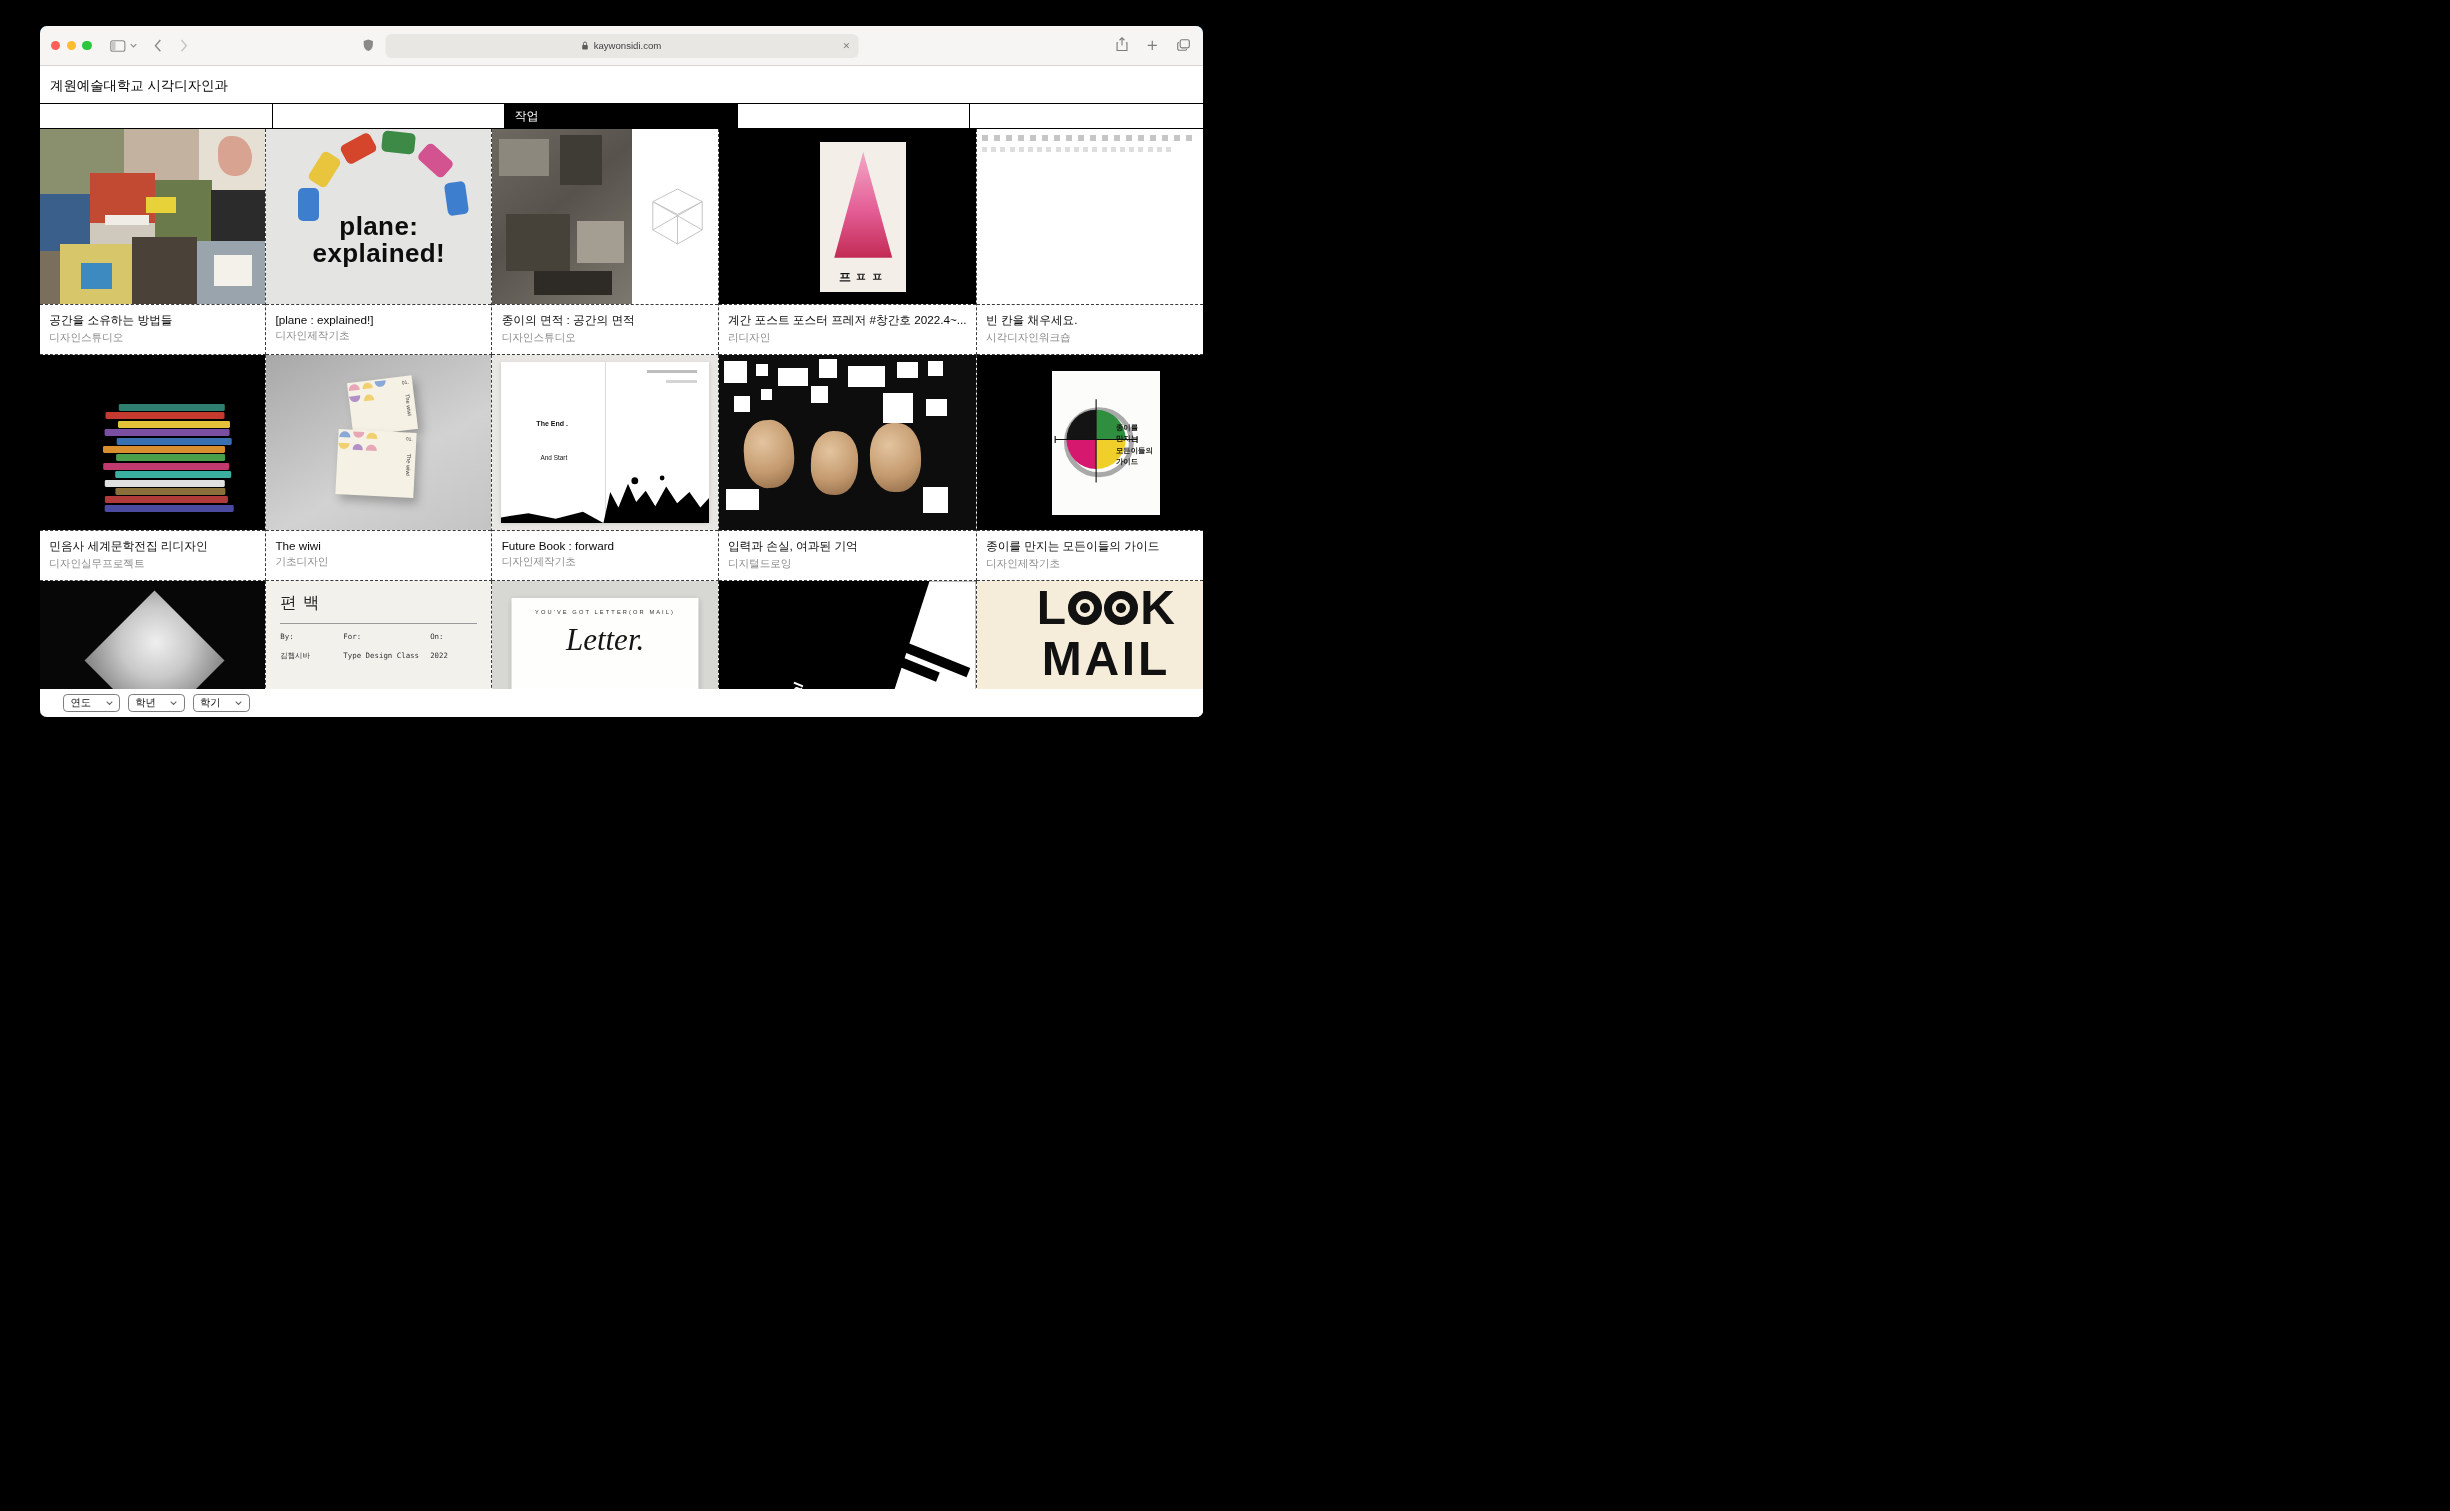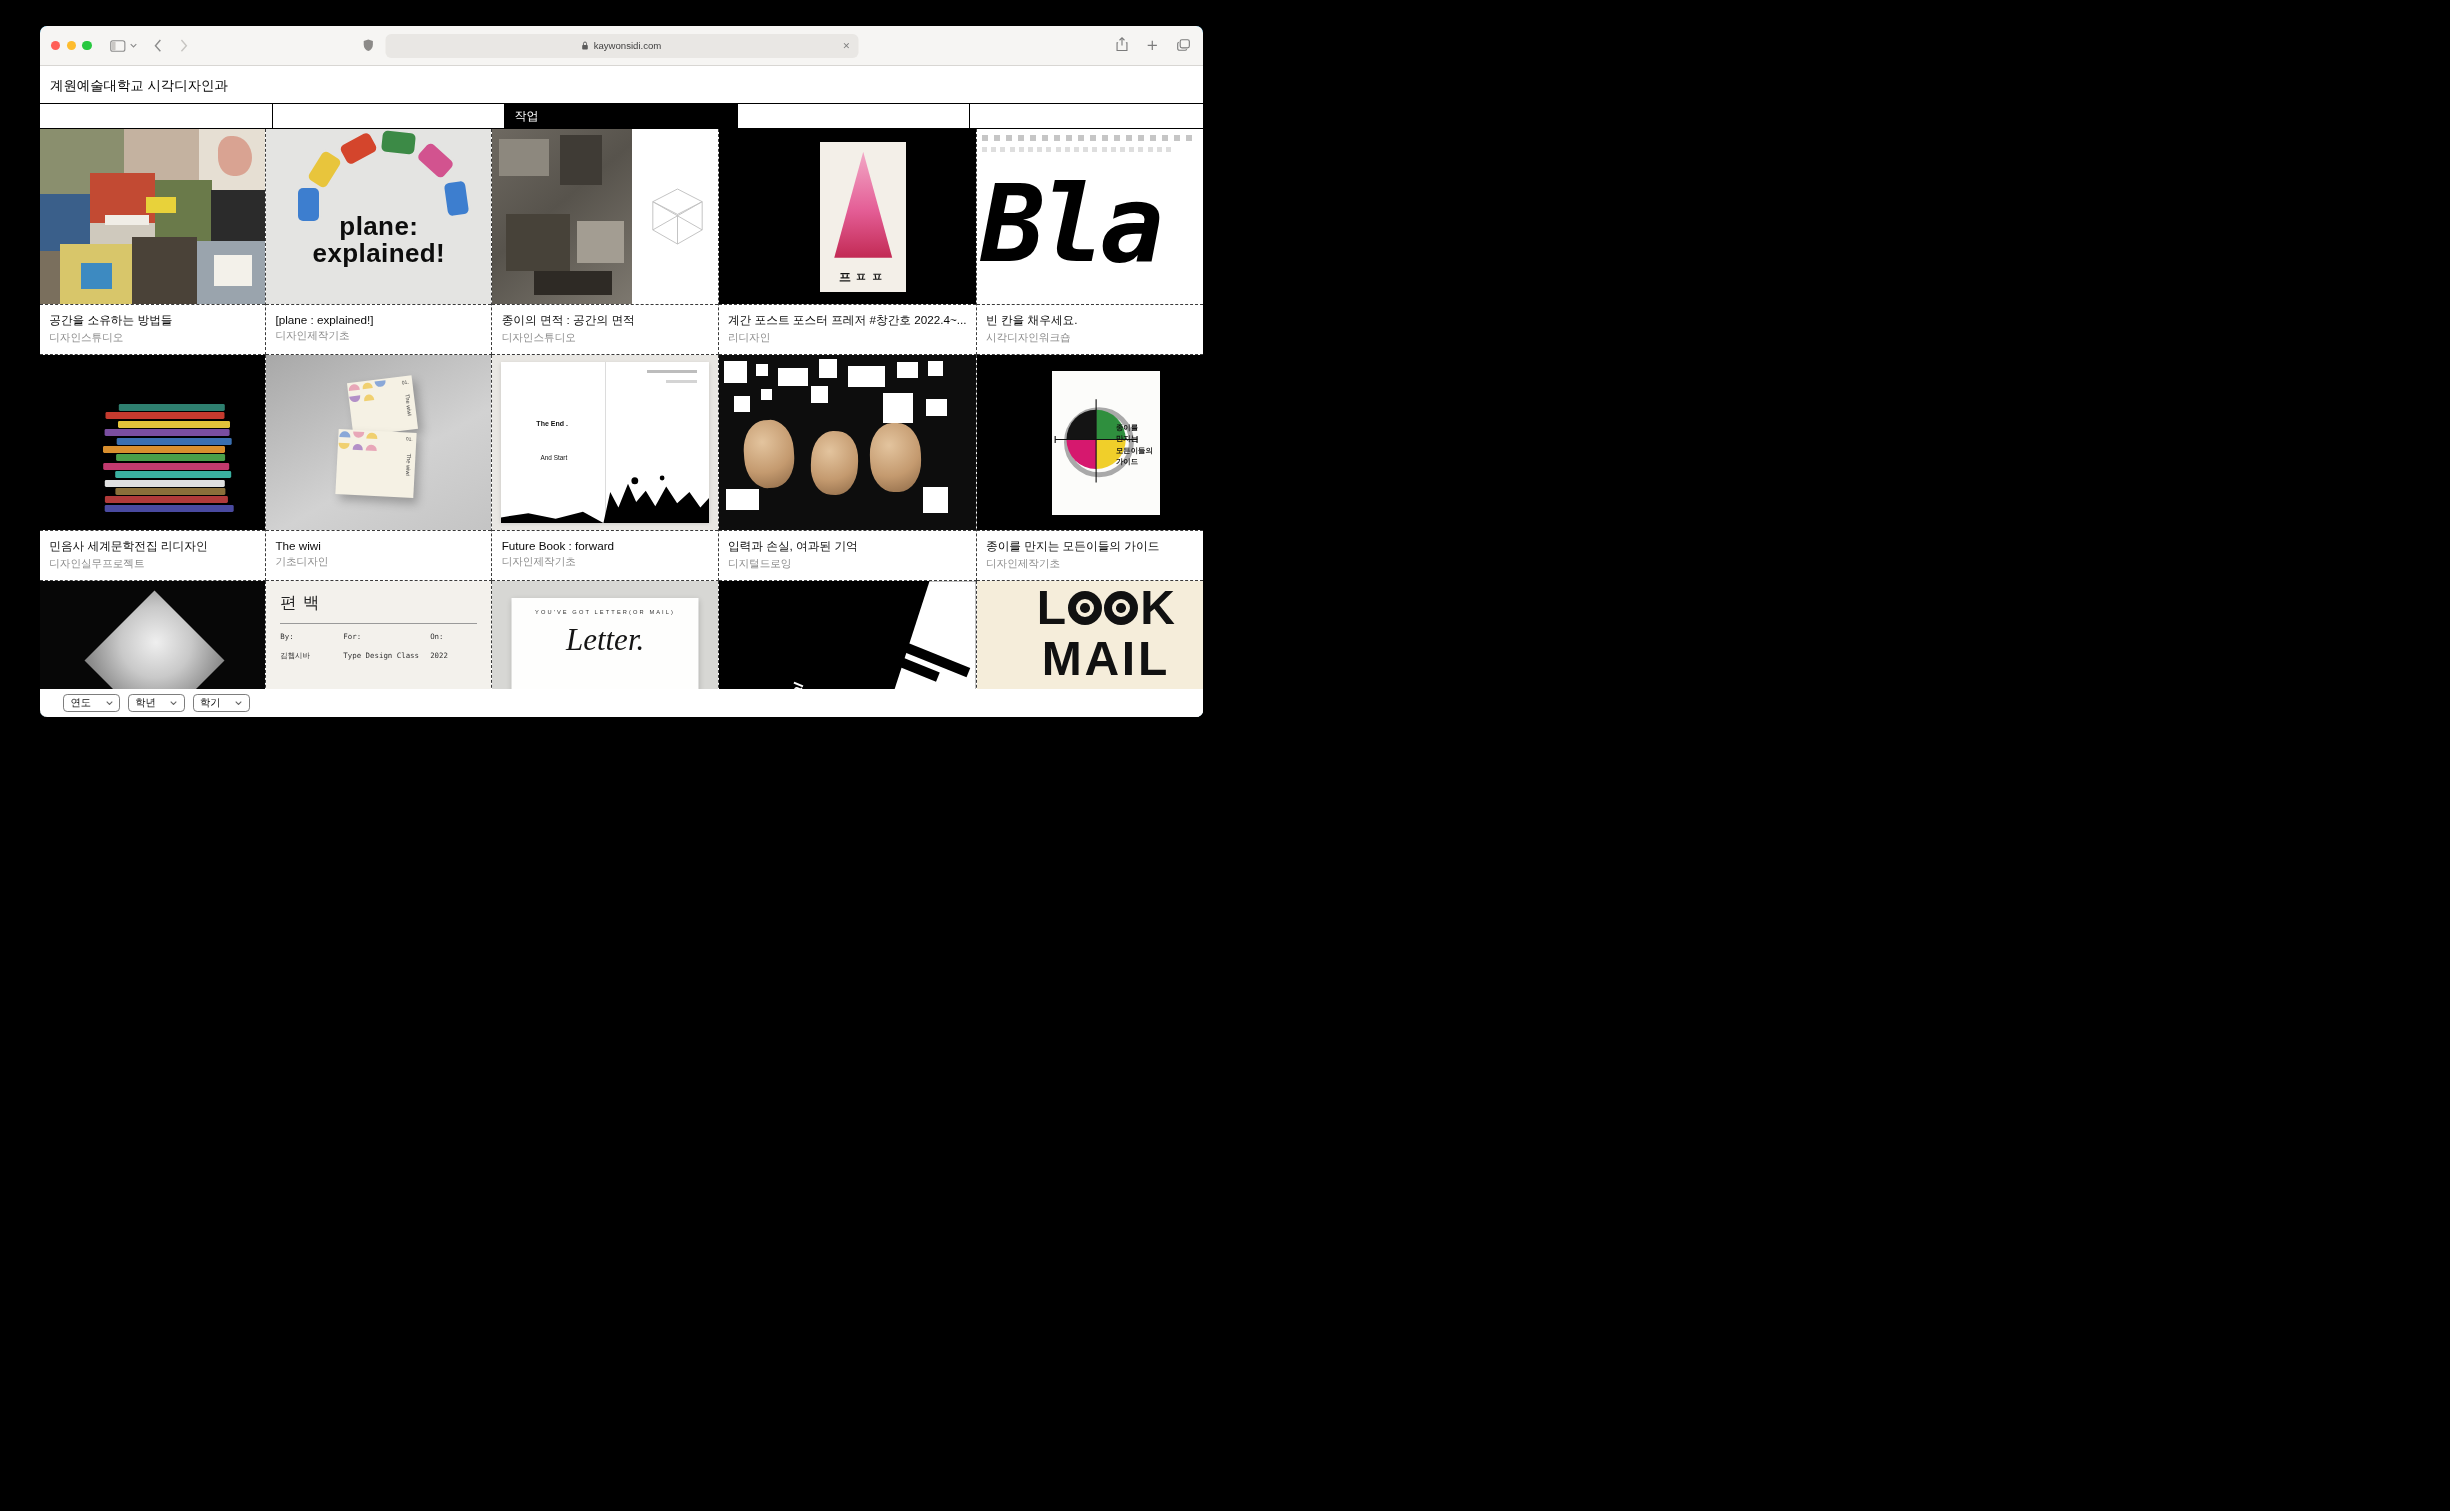--- a/index.html
+++ b/index.html
@@ -300,21 +300,20 @@
         <div class="caption">
           <div class="title">계간 포스트 포스터 프레저 #창간호 2022.4~...</div>
           <div class="cat">리디자인</div>
         </div>
       </div>
 
       <div class="cell">
         <div class="thumb t5">
           <i class="docbar"></i>
           <i class="docbar2"></i>
-          <div class="bla">Bla</div>
         </div>
         <div class="caption">
           <div class="title">빈 칸을 채우세요.</div>
           <div class="cat">시각디자인워크숍</div>
         </div>
       </div>
 
       <div class="cell">
         <div class="thumb t7">
           <div class="stack">

